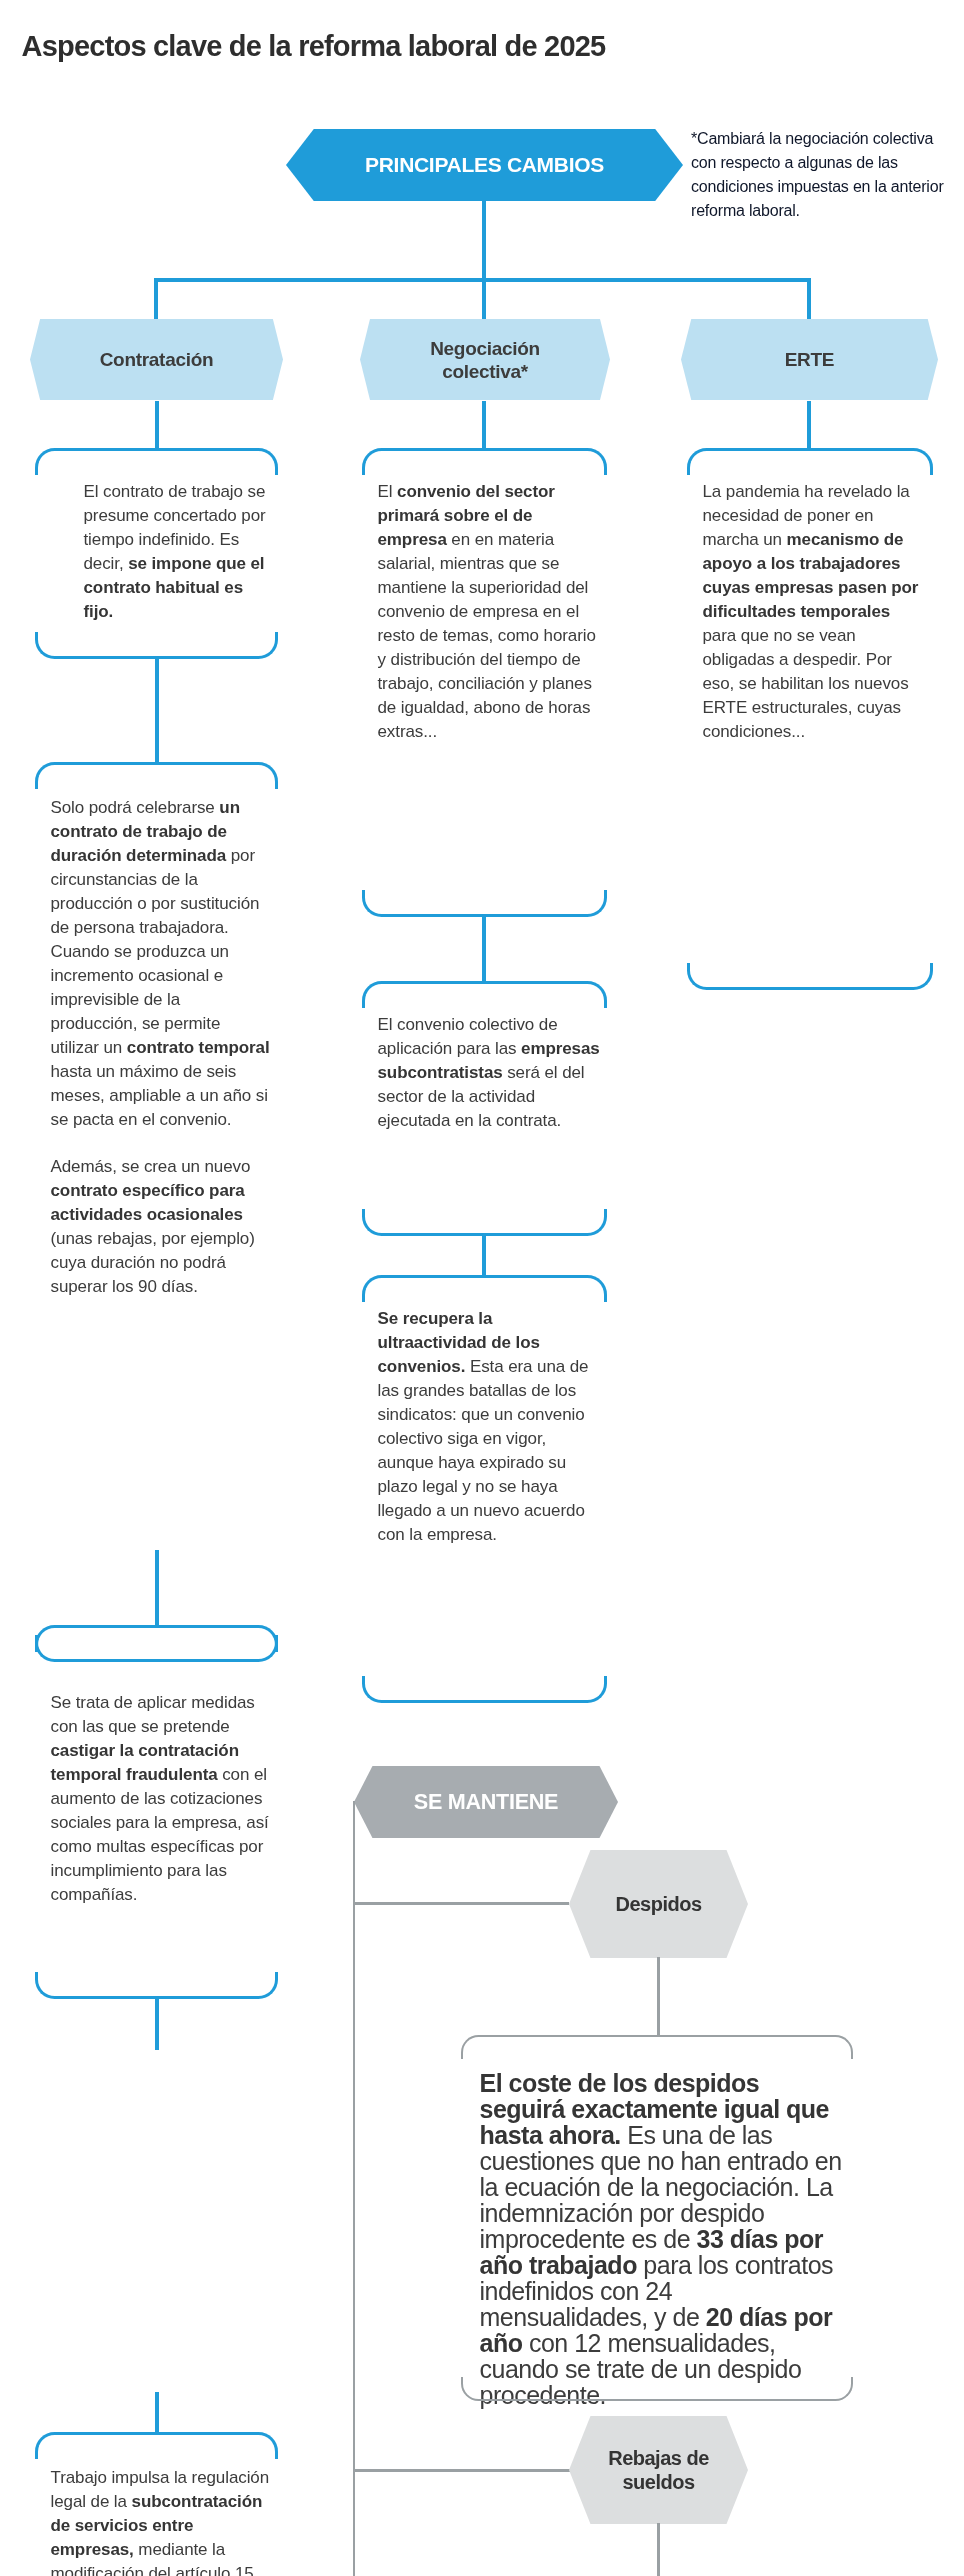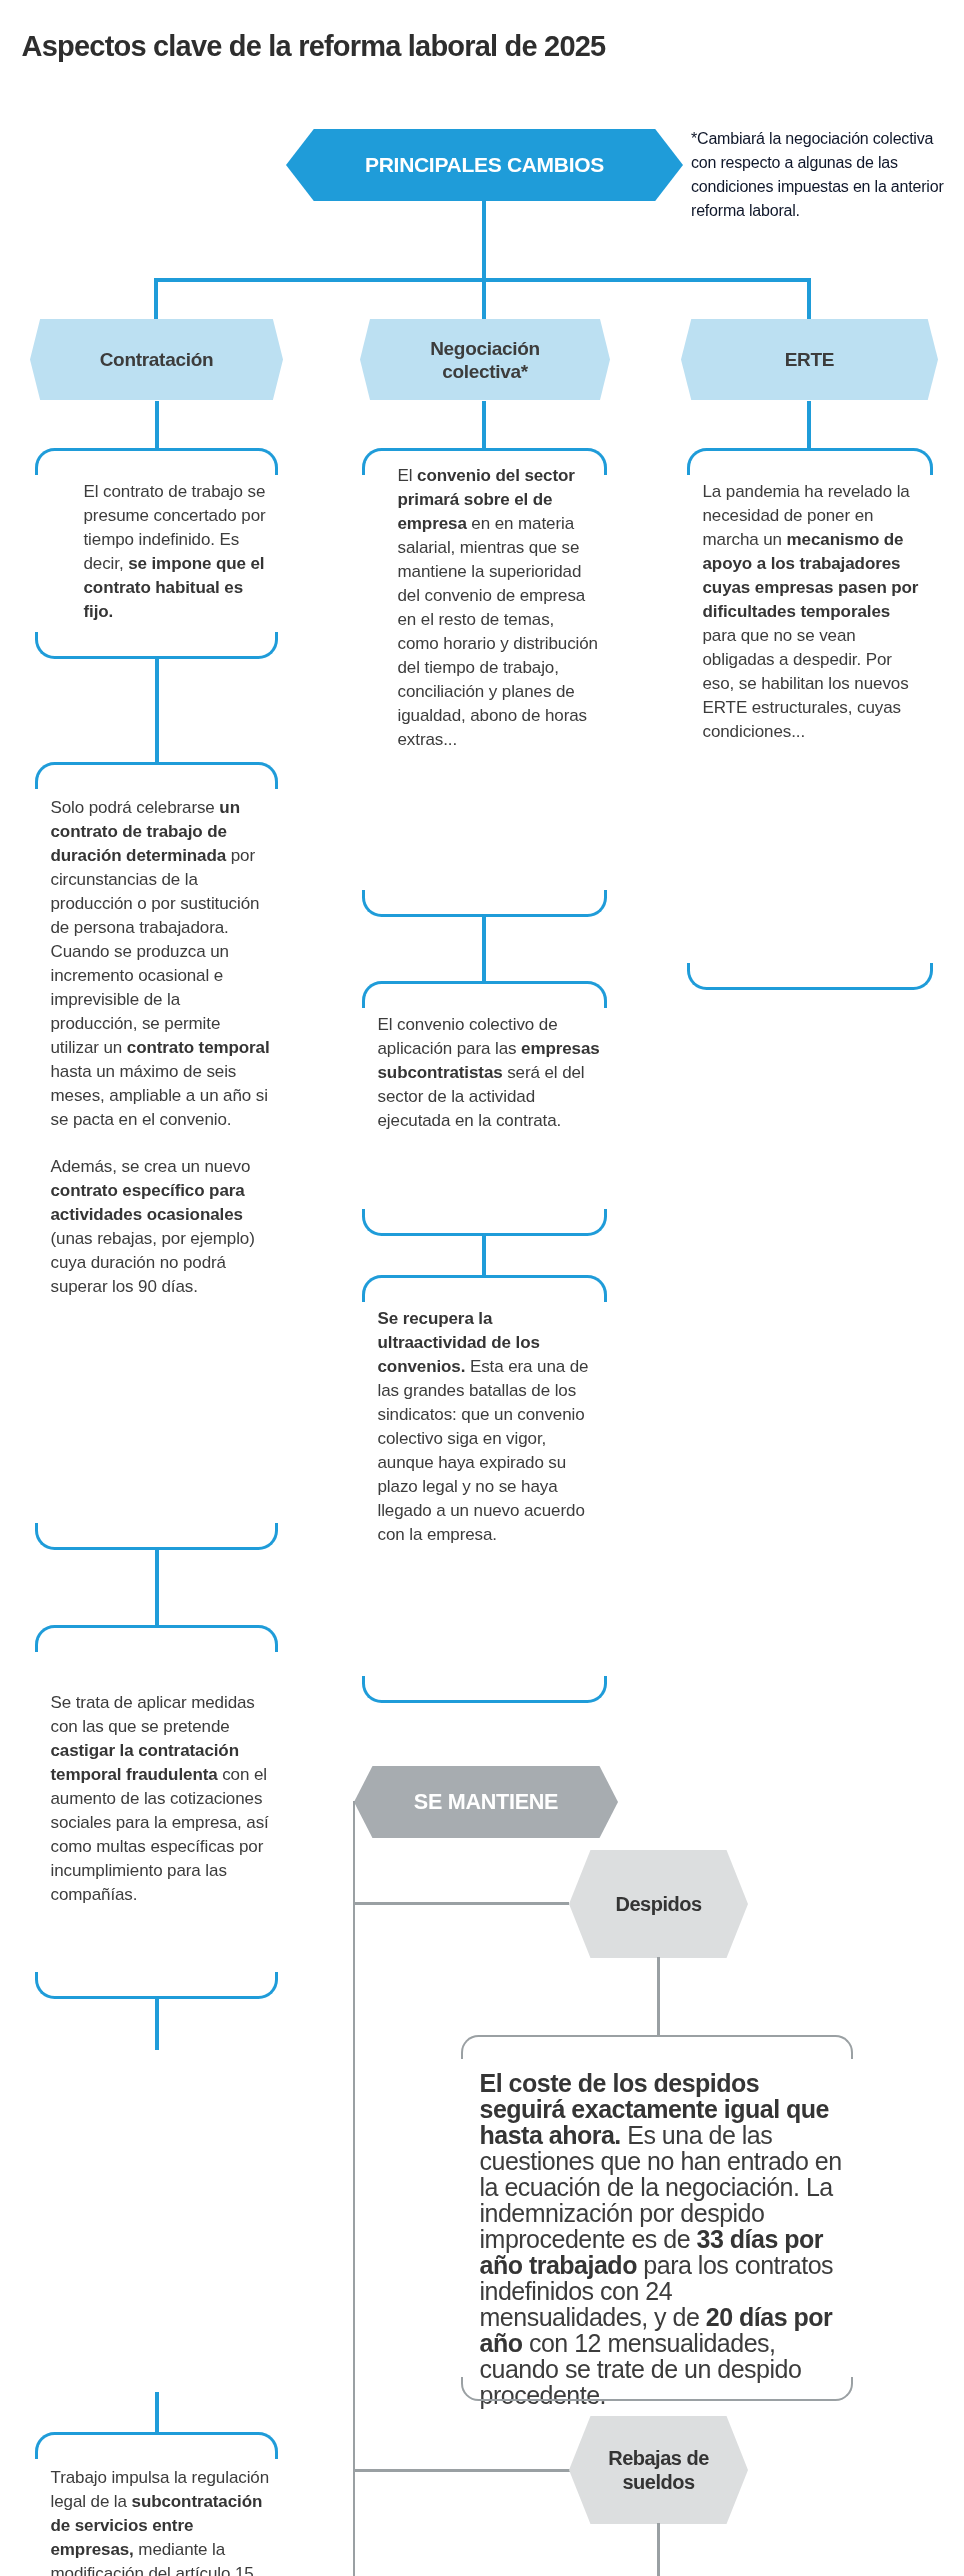--- a/index.html
+++ b/index.html
@@ -73,41 +73,41 @@
 
   <div class="vline" style="left:155px;top:401px;height:48px;"></div>
   <div class="vline" style="left:482px;top:401px;height:48px;"></div>
   <div class="vline" style="left:807px;top:401px;height:48px;"></div>
 
   <div class="bframe" style="left:35px;top:448px;width:243px;height:211px;">
     <div class="btxt" style="top:32px;margin-left:33px;"><span>El contrato de trabajo se presume concertado por tiempo indefinido. Es decir, </span><b>se impone que el contrato habitual es fijo.</b></div>
   </div>
   <div class="vline" style="left:155px;top:658px;height:105px;"></div>
 
-  <div class="bframe" style="left:35px;top:762px;width:243px;height:788px;">
+  <div class="bframe" style="left:35px;top:762px;width:243px;height:900px;">
     <div class="btxt" style="top:34px;">
       <p><span>Solo podrá celebrarse </span><b>un contrato de trabajo de duración determinada</b><span> por circunstancias de la producción o por sustitución de persona trabajadora. Cuando se produzca un incremento ocasional e imprevisible de la producción, se permite utilizar un </span><b>contrato temporal</b><span> hasta un máximo de seis meses, ampliable a un año si se pacta en el convenio.</span></p>
       <p><span>Además, se crea un nuevo </span><b>contrato específico para actividades ocasionales</b><span> (unas rebajas, por ejemplo) cuya duración no podrá superar los 90 días.</span></p>
     </div>
   </div>
   <div class="vline" style="left:155px;top:1550px;height:77px;"></div>
 
   <div class="bframe" style="left:35px;top:1625px;width:243px;height:374px;">
     <div class="btxt" style="top:33px;margin-top:33px;"><span>Se trata de aplicar medidas con las que se pretende </span><b>castigar la contratación temporal fraudulenta</b><span> con el aumento de las cotizaciones sociales para la empresa, así como multas específicas por incumplimiento para las compañías.</span></div>
   </div>
   <div class="vline" style="left:155px;top:1998px;height:52px;"></div>
 
   <div class="vline" style="left:155px;top:2392px;height:41px;"></div>
 
   <div class="bframe" style="left:35px;top:2432px;width:243px;height:505px;">
     <div class="btxt" style="top:34px;"><span>Trabajo impulsa la regulación legal de la </span><b>subcontratación de servicios entre empresas,</b><span> mediante la modificación del artículo 15 del Estatuto de los Trabajadores con el fin de establecer que la contratación y subcontratación de obras y servicios por parte de la empresa no puede justificar la celebración de contratos temporales.</span></div>
   </div>
 
   <div class="bframe" style="left:362px;top:448px;width:245px;height:469px;">
-    <div class="btxt" style="top:16px;margin-left:20px;"><span>El </span><b>convenio del sector primará sobre el de empresa</b><span> en en materia salarial, mientras que se mantiene la superioridad del convenio de empresa en el resto de temas, como horario y distribución del tiempo de trabajo, conciliación y planes de igualdad, abono de horas extras...</span></div>
+    <div class="btxt" style="top:32px;"><span>El </span><b>convenio del sector primará sobre el de empresa</b><span> en en materia salarial, mientras que se mantiene la superioridad del convenio de empresa en el resto de temas, como horario y distribución del tiempo de trabajo, conciliación y planes de igualdad, abono de horas extras...</span></div>
   </div>
   <div class="vline" style="left:482px;top:916px;height:67px;"></div>
 
   <div class="bframe" style="left:362px;top:981px;width:245px;height:255px;">
     <div class="btxt" style="top:32px;"><span>El convenio colectivo de aplicación para las </span><b>empresas subcontratistas</b><span> será el del sector de la actividad ejecutada en la contrata.</span></div>
   </div>
   <div class="vline" style="left:482px;top:1235px;height:41px;"></div>
 
   <div class="bframe" style="left:362px;top:1275px;width:245px;height:428px;">
     <div class="btxt" style="top:32px;"><b>Se recupera la ultraactividad de los convenios.</b><span> Esta era una de las grandes batallas de los sindicatos: que un convenio colectivo siga en vigor, aunque haya expirado su plazo legal y no se haya llegado a un nuevo acuerdo con la empresa.</span></div>

